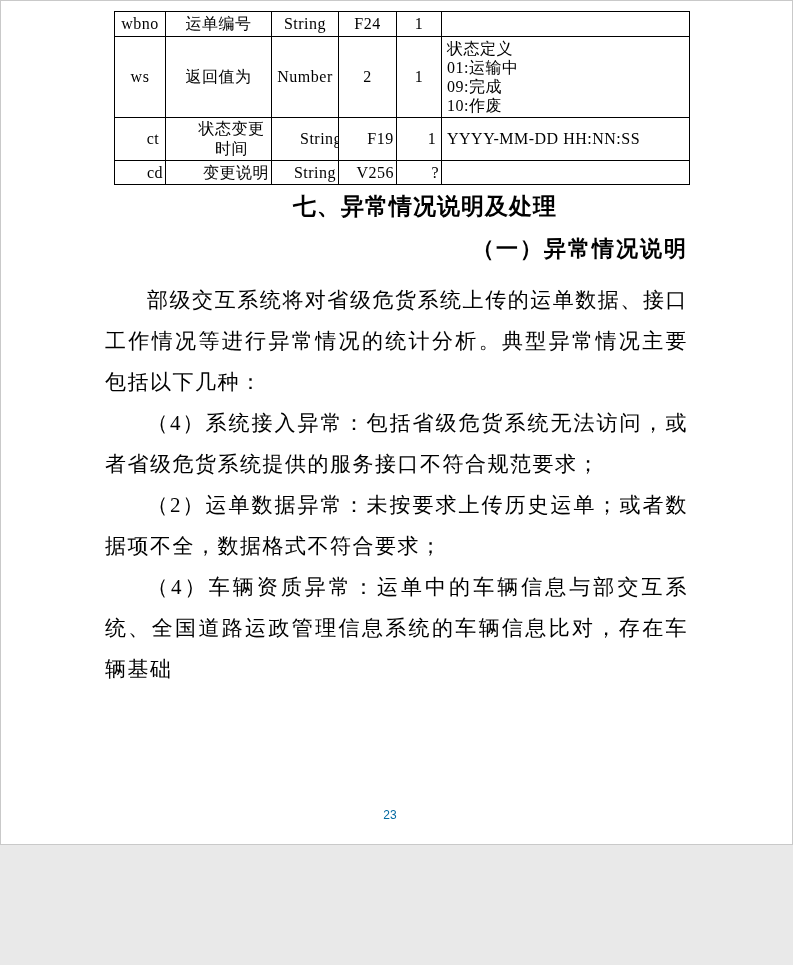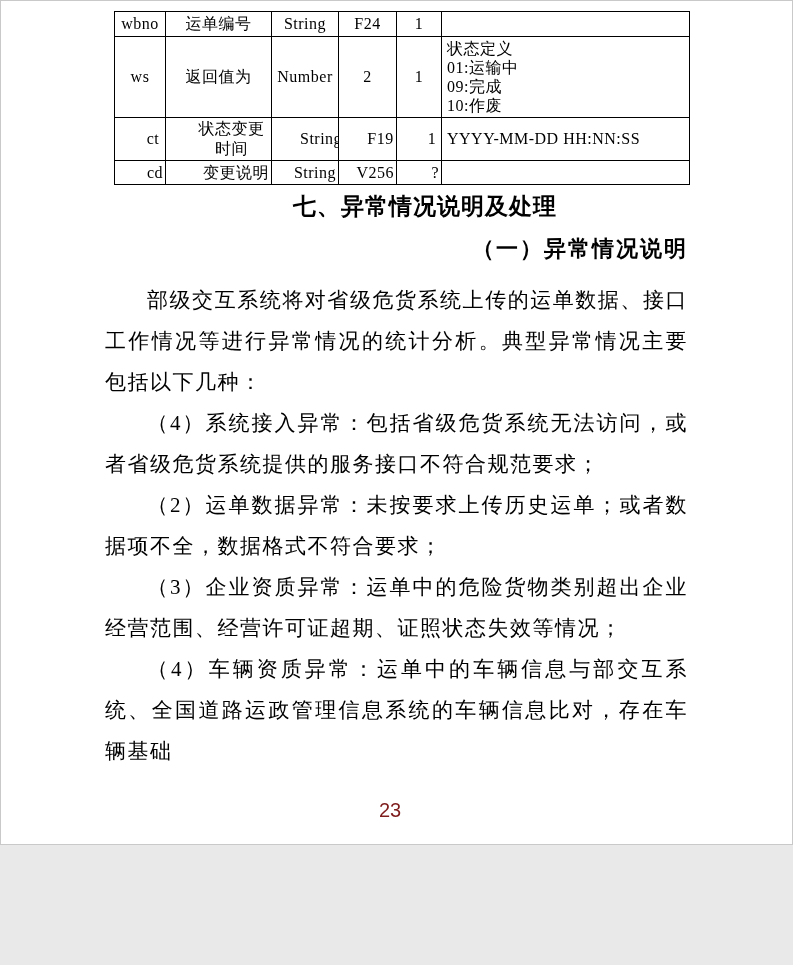--- a/index.html
+++ b/index.html
@@ -65,22 +65,22 @@
     font-size: 22px; font-weight: bold;
     margin: 11px 0 0 0; padding-left: 44px;
     line-height: 33px; letter-spacing: 2px; text-align: right;
   }
 
   .page-number {
     position: absolute;
     left: 0; right: 13px; bottom: 22px;
     text-align: center;
     font-family: "Liberation Sans", "DejaVu Sans", sans-serif;
-    font-size: 20px;
-    color: #7f1d1d;
+    font-size: 12px;
+    color: #0369a1;
   }
 </style>
 </head>
 <body>
 
 <div class="page">
   <div class="content">
 
     <table class="fields">
       <colgroup>
@@ -134,19 +134,18 @@
 
 
     <h1 class="sec">七、异常情况说明及处理</h1>
     <h2 class="sub">（一）异常情况说明</h2>
 
     <p class="body" id="para2">部级交互系统将对省级危货系统上传的运单数据、接口工作情况等进行异常情况的统计分析。典型异常情况主要包括以下几种：</p>
 
     <div class="items">
       <p class="body">（4）系统接入异常：包括省级危货系统无法访问，或者省级危货系统提供的服务接口不符合规范要求；</p>
       <p class="body">（2）运单数据异常：未按要求上传历史运单；或者数据项不全，数据格式不符合要求；</p>
-      <p class="body">（3）企业资质异常：运单中的危险货物类别超出企业经营范围、经营许可证超期、证照状态失效等情况；</p>
       <p class="body">（4）车辆资质异常：运单中的车辆信息与部交互系统、全国道路运政管理信息系统的车辆信息比对，存在车辆基础</p>
     </div>
   </div>
 
   <div class="page-number">23</div>
 </div>
 
 </body></html>

